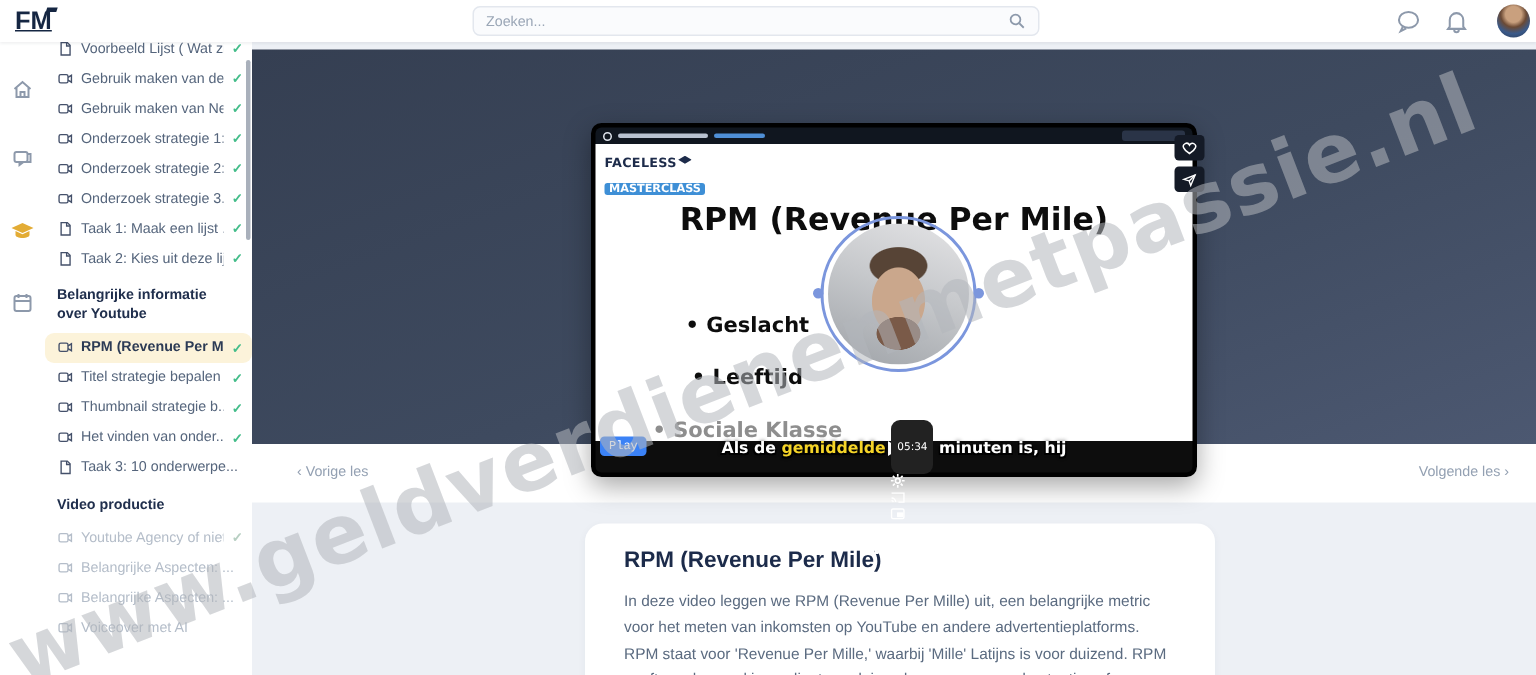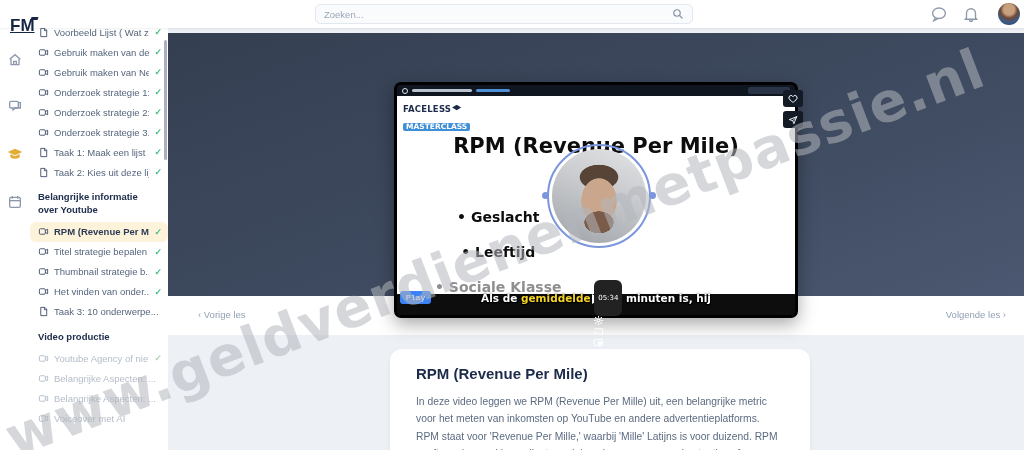--- a/index.html
+++ b/index.html
@@ -3,21 +3,21 @@
 <meta charset="utf-8">
 <style>
   * { margin:0; padding:0; box-sizing:border-box; }
   html,body { width:1024px; height:450px; overflow:hidden; background:#edf0f5;
     font-family:"Liberation Sans", sans-serif; }
   .stage { position:relative; width:1024px; height:450px; background:#edf0f5; overflow:hidden; }
 
   
   .header { position:absolute; top:0; left:0; width:1024px; height:28px; background:#fff;
     box-shadow:0 1px 2px rgba(40,50,70,.08); z-index:5; }
-  .logo { position:absolute; left:10px; top:16px; font-size:17px; font-weight:800; color:#152642; letter-spacing:0;text-decoration:underline; }
+  .logo { position:absolute; left:10px; top:4px; font-size:17px; font-weight:800; color:#152642; letter-spacing:0;text-decoration:underline; }
   .logo::after { content:""; position:absolute; right:-3px; top:1px; width:7px; height:3px; background:#152642; transform:skewX(-18deg); }
   .search { position:absolute; left:315px; top:4px; width:378px; height:20px; background:#fafbfd;
     border:1px solid #e3e7ee; border-radius:5px; display:flex; align-items:center; padding:0 8px; }
   .search input { flex:1; border:none; outline:none; background:transparent; font-size:9.5px; color:#5a6a80;
     font-family:"Liberation Sans", sans-serif; }
   .search input::placeholder { color:#9aa6b6; }
   .hdr-ico { position:absolute; top:5px; width:18px; height:18px; color:#8d99ab; }
   .avatar { position:absolute; right:4px; top:3px; width:22px; height:22px; border-radius:50%;
     background:radial-gradient(circle at 50% 30%, #c9a07e 0 28%, #6b4a35 45%, #3a5a8a 68%, #28354e 100%); }
 

